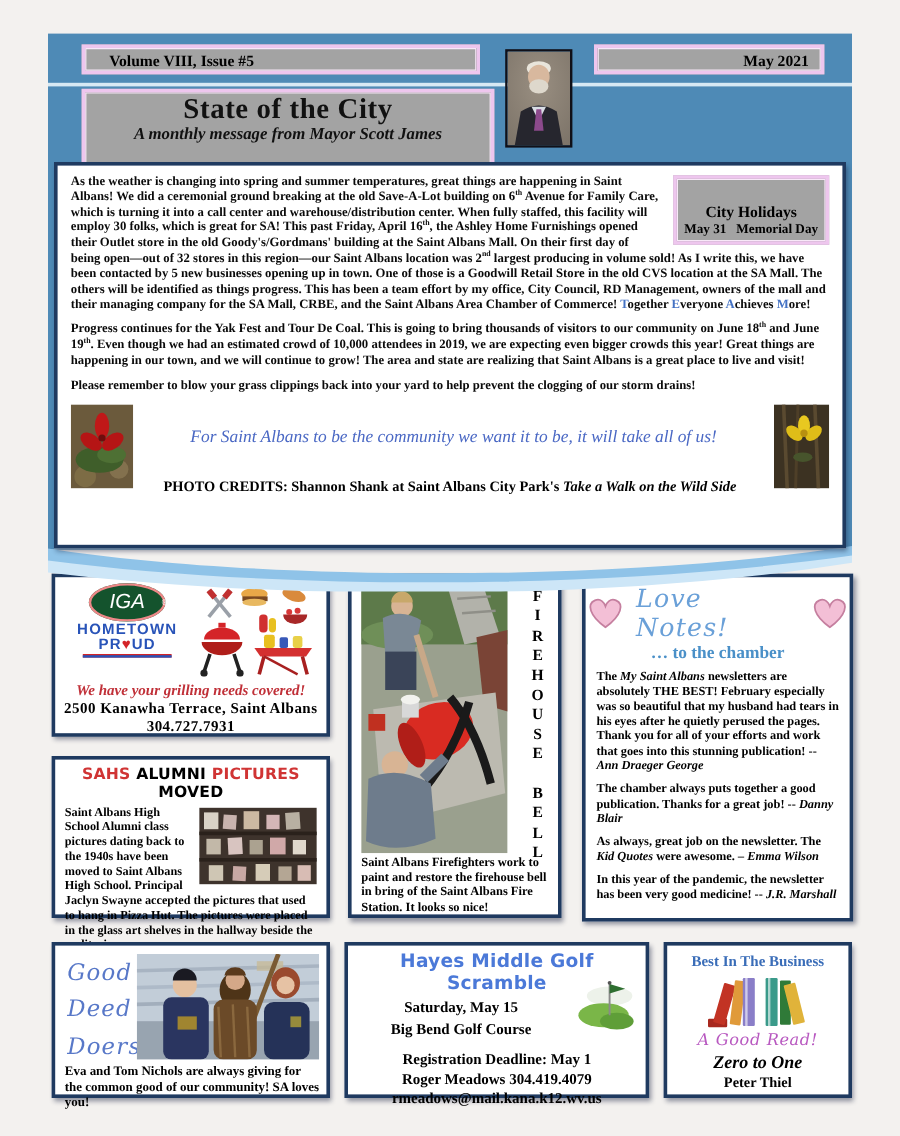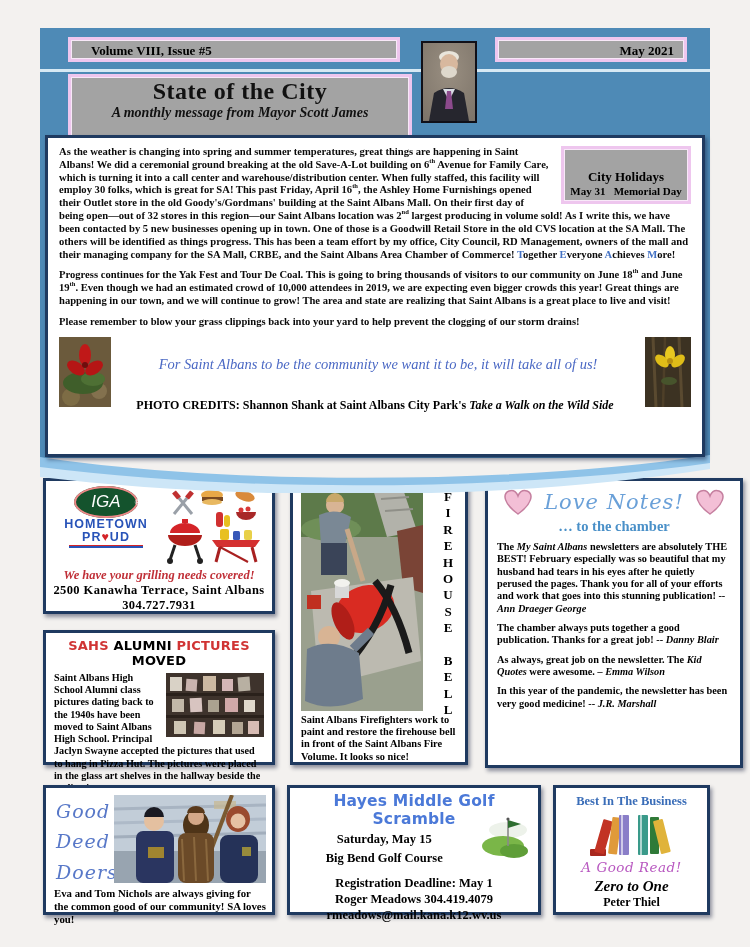--- a/index.html
+++ b/index.html
@@ -44,21 +44,21 @@
            color:#4a68c4; padding:0 4px 14px; }
   .credits { text-align:center; font-size:12px; font-weight:bold; margin-top:-12px; }
 
   
   .swoosh { position:absolute; left:40px; top:455px; width:670px; height:38px; z-index:1; }
 
   
   .iga-box  { left:43px;  top:478px; width:232px; height:136px; }
   .sahs-box { left:43px;  top:630px; width:232px; height:135px; }
   .fire-box { left:290px; top:478px; width:178px; height:287px; }
-  .love-box { left:485px; top:478px; width:258px; height:290px; overflow:hidden; }
+  .love-box { left:485px; top:478px; width:226px; height:290px; overflow:hidden; }
   .deed-box { left:43px;  top:785px; width:232px; height:130px; }
   .golf-box { left:287px; top:785px; width:254px; height:130px; }
   .best-box { left:553px; top:785px; width:157px; height:130px; }
 
   
   .iga-top { display:flex; padding:5px 4px 0 6px; }
   .iga-logo { width:108px; text-align:center; }
   .iga-oval { position:relative; width:64px; height:32px; margin:0 auto; background:#14532d;
               border-radius:50%; color:#fff; font-family:"Liberation Sans",sans-serif;
               font-style:italic; font-weight:normal; font-size:17px; line-height:31px;
@@ -299,21 +299,21 @@
 H
 O
 U
 S
 E
 
 B
 E
 L
 L</div>
-    <div class="fire-caption">Saint Albans Firefighters work to paint and restore the firehouse bell in front of the Saint Albans Fire Volume.  It looks so nice!</div>
+    <div class="fire-caption">Saint Albans Firefighters work to paint and restore the firehouse bell in bring of the Saint Albans Fire Station.  It looks so nice!</div>
   </div>
 
   <div class="navybox love-box">
     <div class="love-head">
       <svg width="34" height="30" viewBox="0 0 34 30">
         <path d="M17,27 C3,17 1,7 8,4 C13,2 16,6 17,9 C18,6 21,2 26,4 C33,7 31,17 17,27 Z" fill="#f3bfd6" stroke="#c57f9f" stroke-width="1.5"></path>
       </svg>
       <div class="love-title">Love Notes!</div>
       <svg width="34" height="30" viewBox="0 0 34 30">
         <path d="M17,27 C3,17 1,7 8,4 C13,2 16,6 17,9 C18,6 21,2 26,4 C33,7 31,17 17,27 Z" fill="#f3bfd6" stroke="#c57f9f" stroke-width="1.5"></path>

